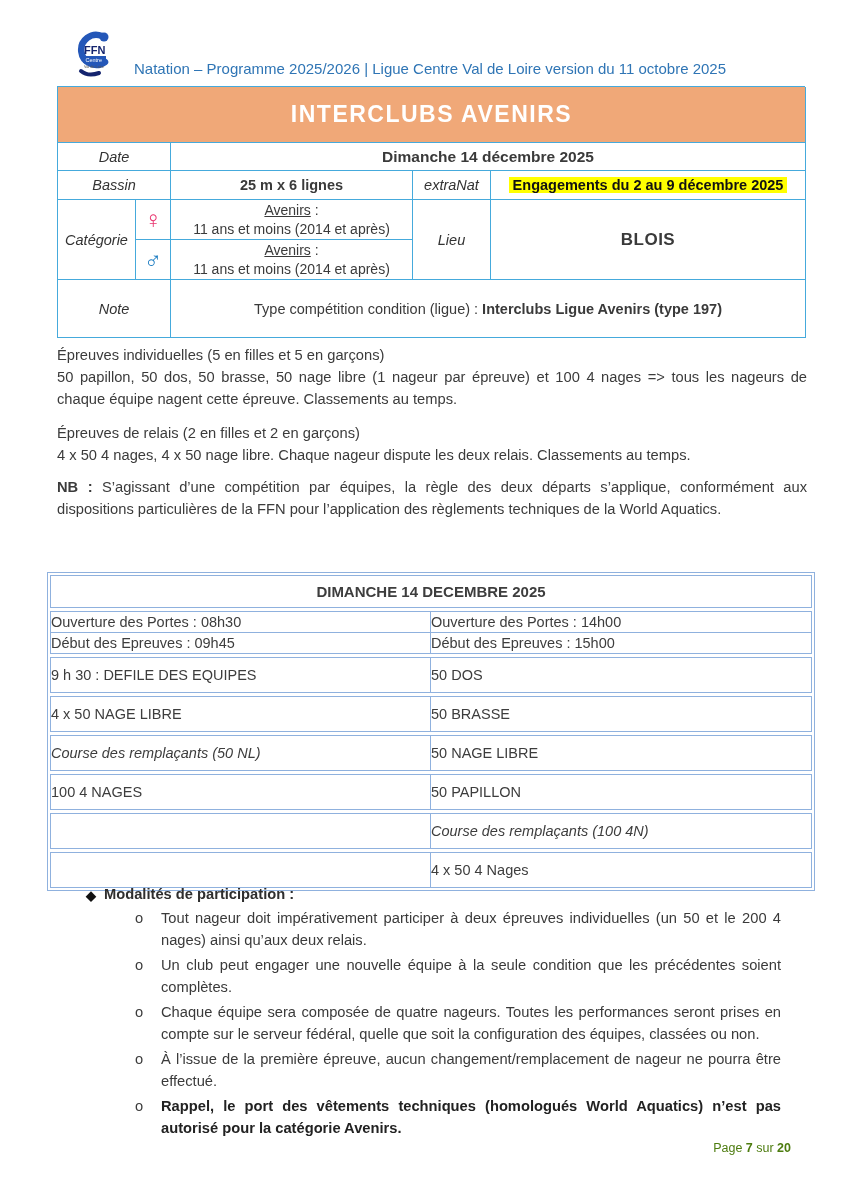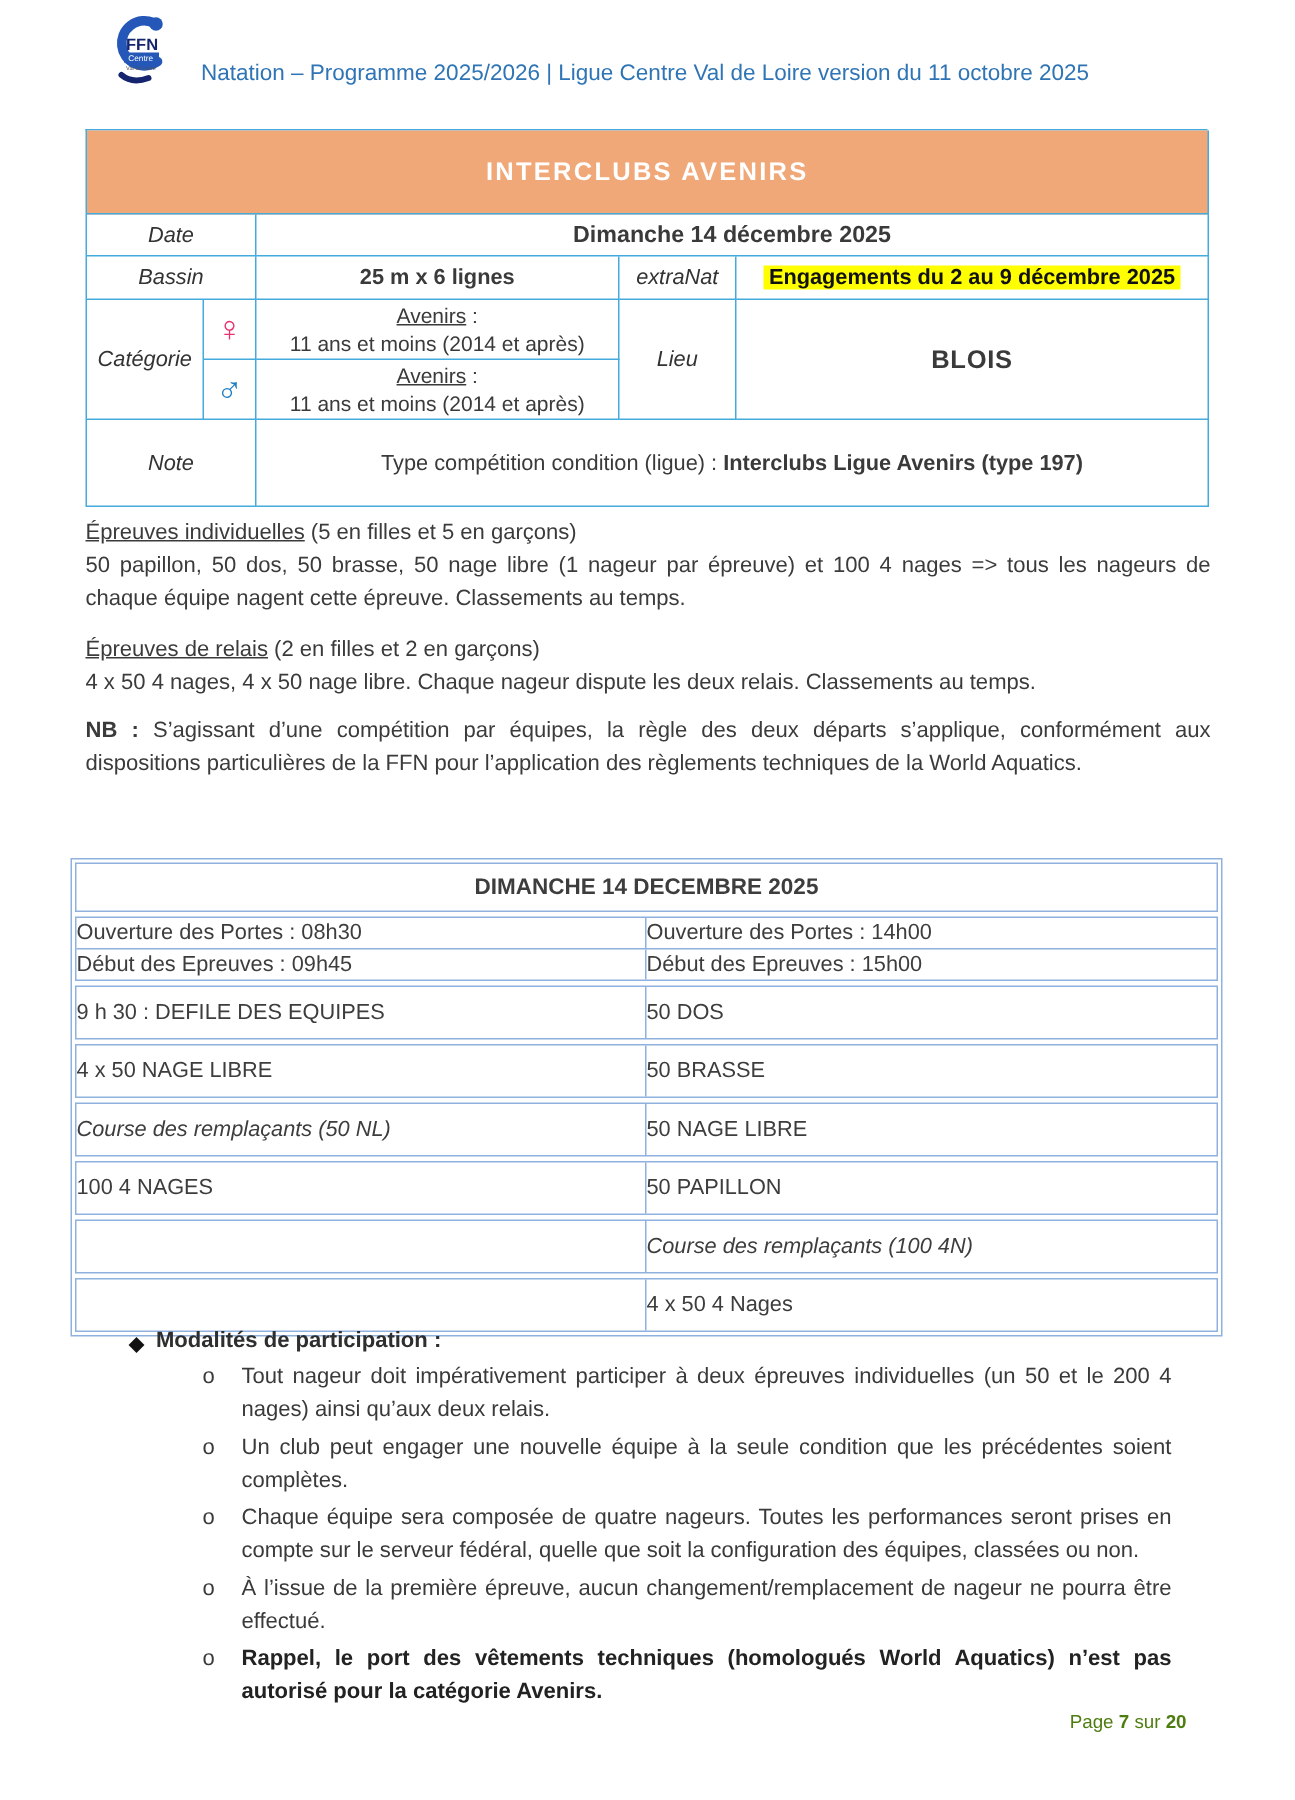--- a/index.html
+++ b/index.html
@@ -10,33 +10,33 @@
     --ink:#3a3a3a;
     --pink:#e8336e;
     --male-blue:#1f7ec2;
     --highlight:#ffff00;
   }
   *{margin:0;padding:0;box-sizing:border-box;}
   body{background:#ffffff;font-family:"Liberation Sans",sans-serif;color:var(--ink);}
   .page{position:relative;width:863px;height:1200px;background:#ffffff;overflow:hidden;}
 
   
-  .doc-header{position:absolute;top:8px;left:72px;display:flex;align-items:flex-end;gap:14px;}
+  .doc-header{position:absolute;top:29px;left:72px;display:flex;align-items:flex-end;gap:14px;}
   .doc-title{color:var(--header-blue);font-size:15px;padding-bottom:8px;}
 
   
   .t1{position:absolute;top:86px;left:57px;width:748px;display:grid;
       grid-template-columns:78px 35px 242px 78px 315px;
       grid-template-rows:56px 28px 29px 40px 40px 58px;
       border-top:1.5px solid var(--t1-border);border-left:1.5px solid var(--t1-border);
       font-size:14.5px;}
   .t1 > div{border-right:1.5px solid var(--t1-border);border-bottom:1.5px solid var(--t1-border);
       display:flex;align-items:center;justify-content:center;text-align:center;}
   .t1-banner{grid-column:1/6;grid-row:1;background:var(--banner-orange);
-      color:#ffffff;font-weight:bold;font-size:17px;letter-spacing:1.5px;}
+      color:#ffffff;font-weight:bold;font-size:23px;letter-spacing:1.5px;}
   .lbl{font-style:italic;color:#333;}
   .cell-date-l{grid-column:1/3;grid-row:2;}
   .cell-date-v{grid-column:3/6;grid-row:2;font-weight:bold;font-size:15.5px;}
   .cell-bassin-l{grid-column:1/3;grid-row:3;}
   .cell-bassin-v{grid-column:3/4;grid-row:3;font-weight:bold;}
   .cell-extranat-l{grid-column:4/5;grid-row:3;}
   .cell-extranat-v{grid-column:5/6;grid-row:3;}
   .hl{background:var(--highlight);color:#111;font-weight:bold;padding:0 4px;}
   .cell-cat-l{grid-column:1/2;grid-row:4/6;}
   .cell-girl-sym{grid-column:2/3;grid-row:4;color:var(--pink);font-size:24px;font-weight:bold;}
@@ -48,21 +48,21 @@
   .cell-lieu-l{grid-column:4/5;grid-row:4/6;}
   .cell-lieu-v{grid-column:5/6;grid-row:4/6;font-weight:bold;font-size:17px;letter-spacing:0.5px;}
   .cell-note-l{grid-column:1/3;grid-row:6;}
   .cell-note-v{grid-column:3/6;grid-row:6;}
   .b{font-weight:bold;}
 
   
   .para{position:absolute;left:57px;width:750px;font-size:14.7px;line-height:21.8px;color:#3b3b3b;}
   .p1{top:345px;} .p2{top:423px;} .p3{top:477px;}
   .para .head{display:block;}
-  .para .u{text-decoration:underline;margin-top:20px;}
+  .para .u{margin-top:20px;}
   .para .body{display:block;text-align:justify;}
 
   
   .t2{position:absolute;top:543px;left:47px;width:768px;
       border:1.5px solid var(--t2-border);padding:2px;font-size:14.5px;color:#3d3d3d;margin-top:29px;}
   .t2-box{border:1.5px solid var(--t2-border);margin-bottom:3px;}
   .t2-box:last-child{margin-bottom:0;}
   .t2-header{text-align:center;font-weight:bold;font-size:15px;padding:7px 0;}
   .t2-row{display:flex;}
   .t2-row .t2-cell{width:50%;text-align:left;}

